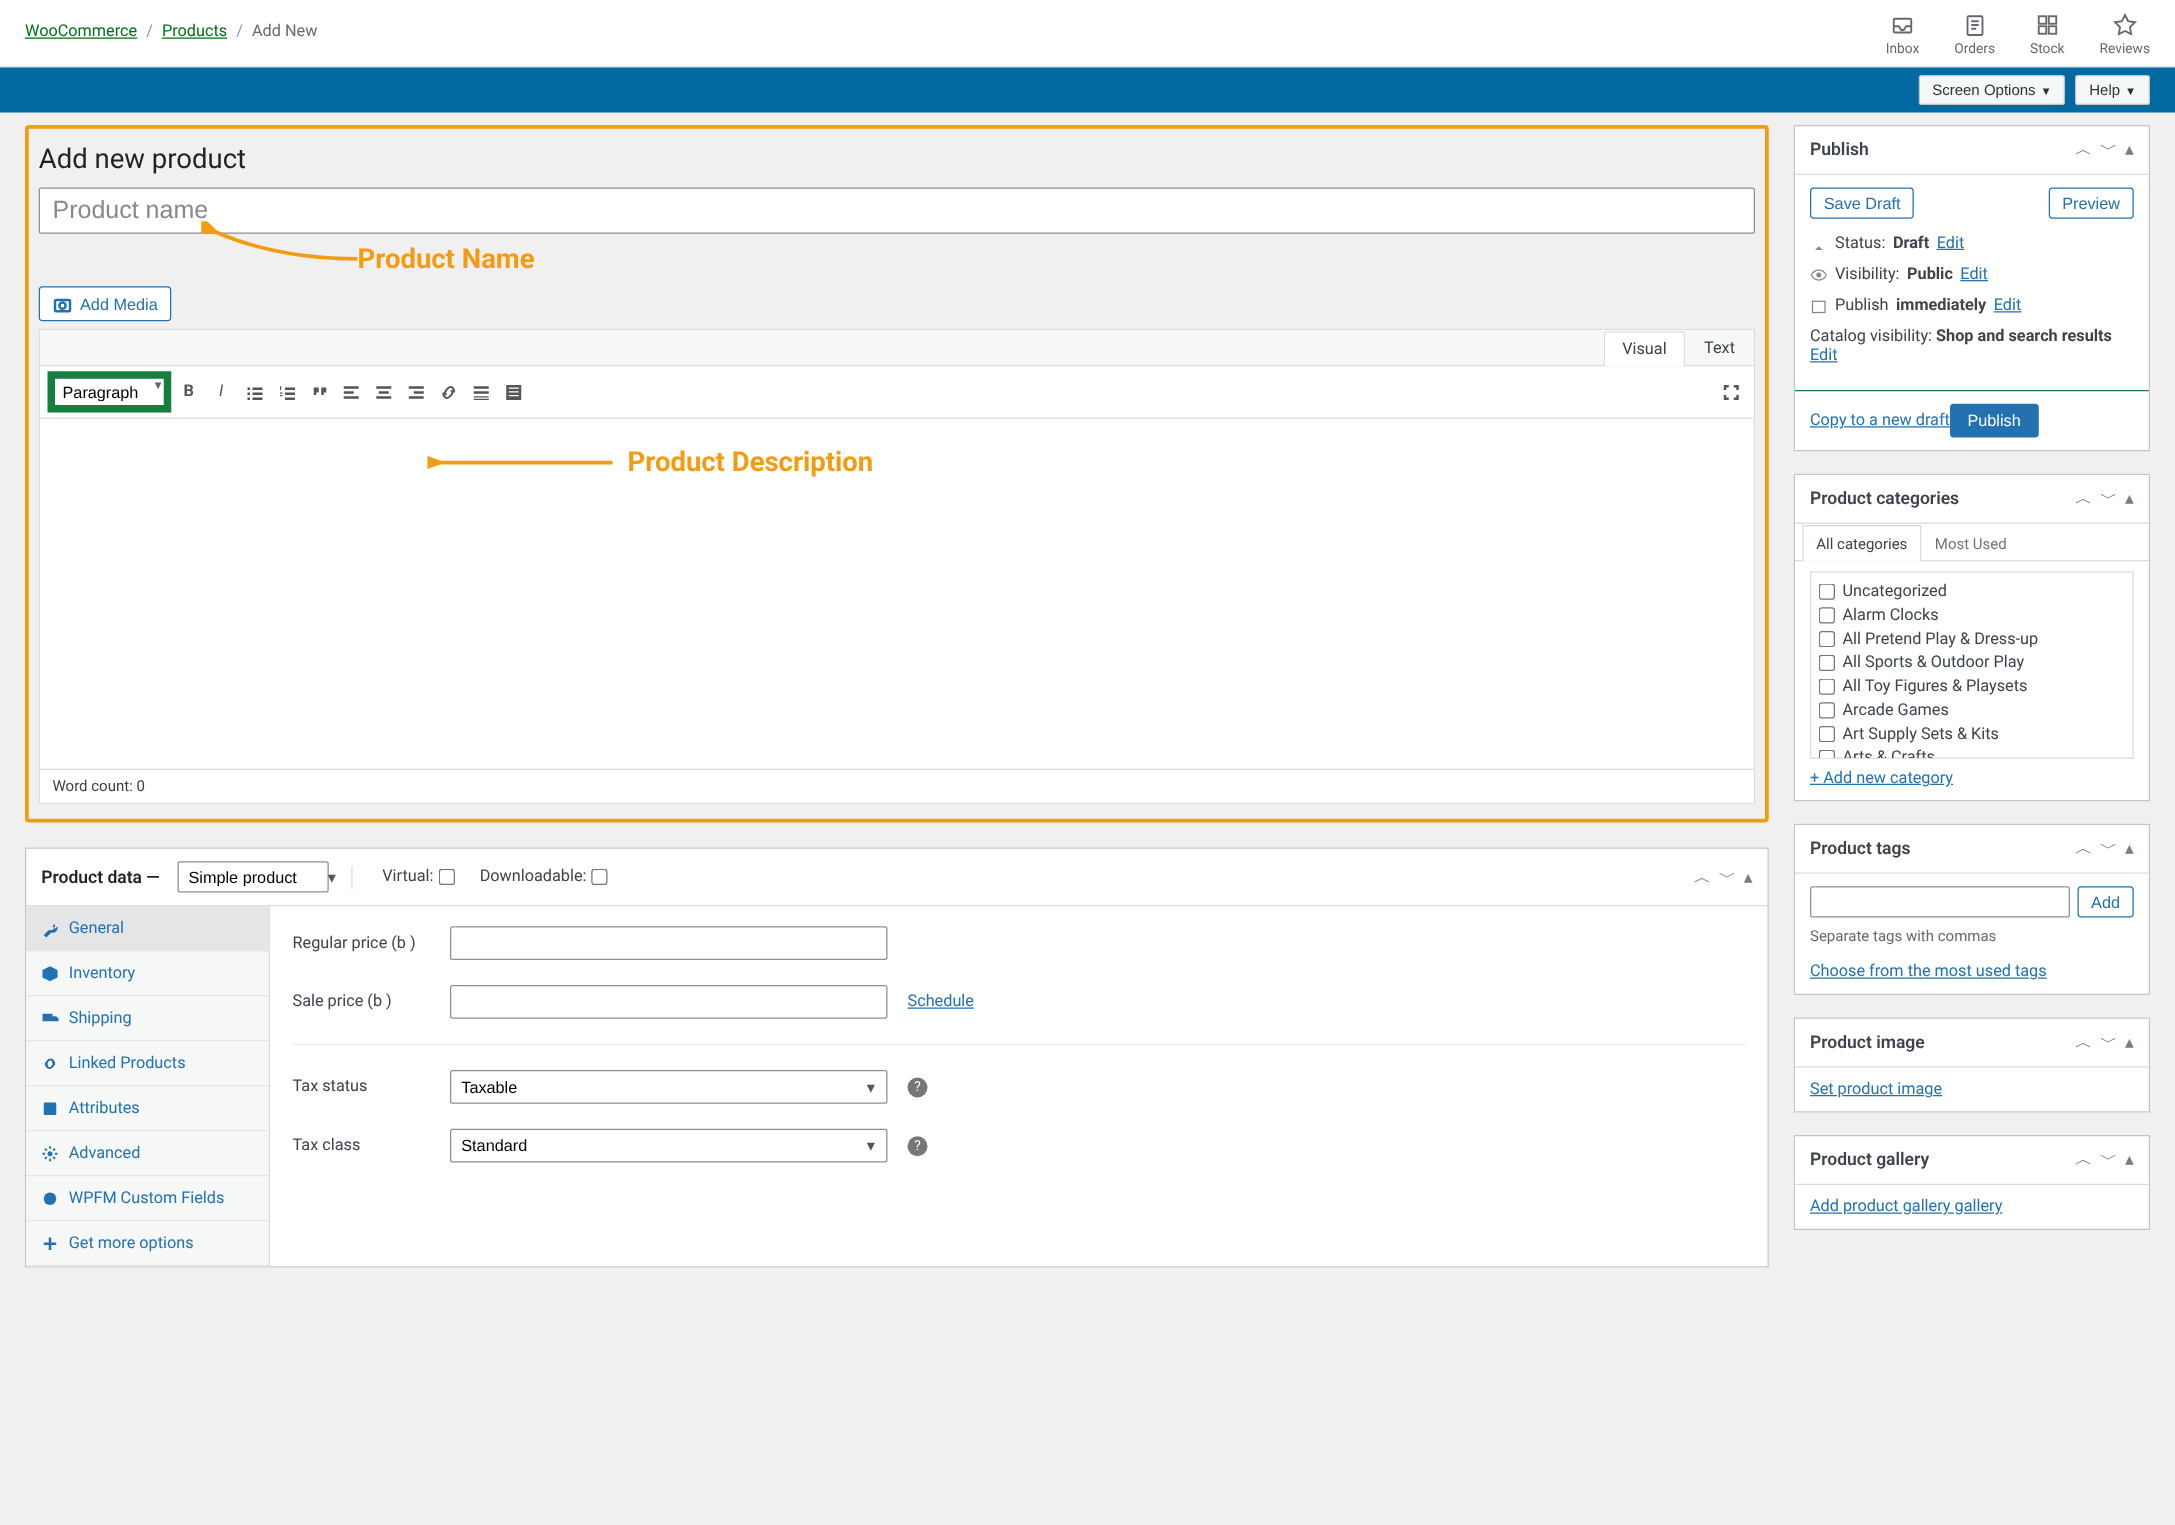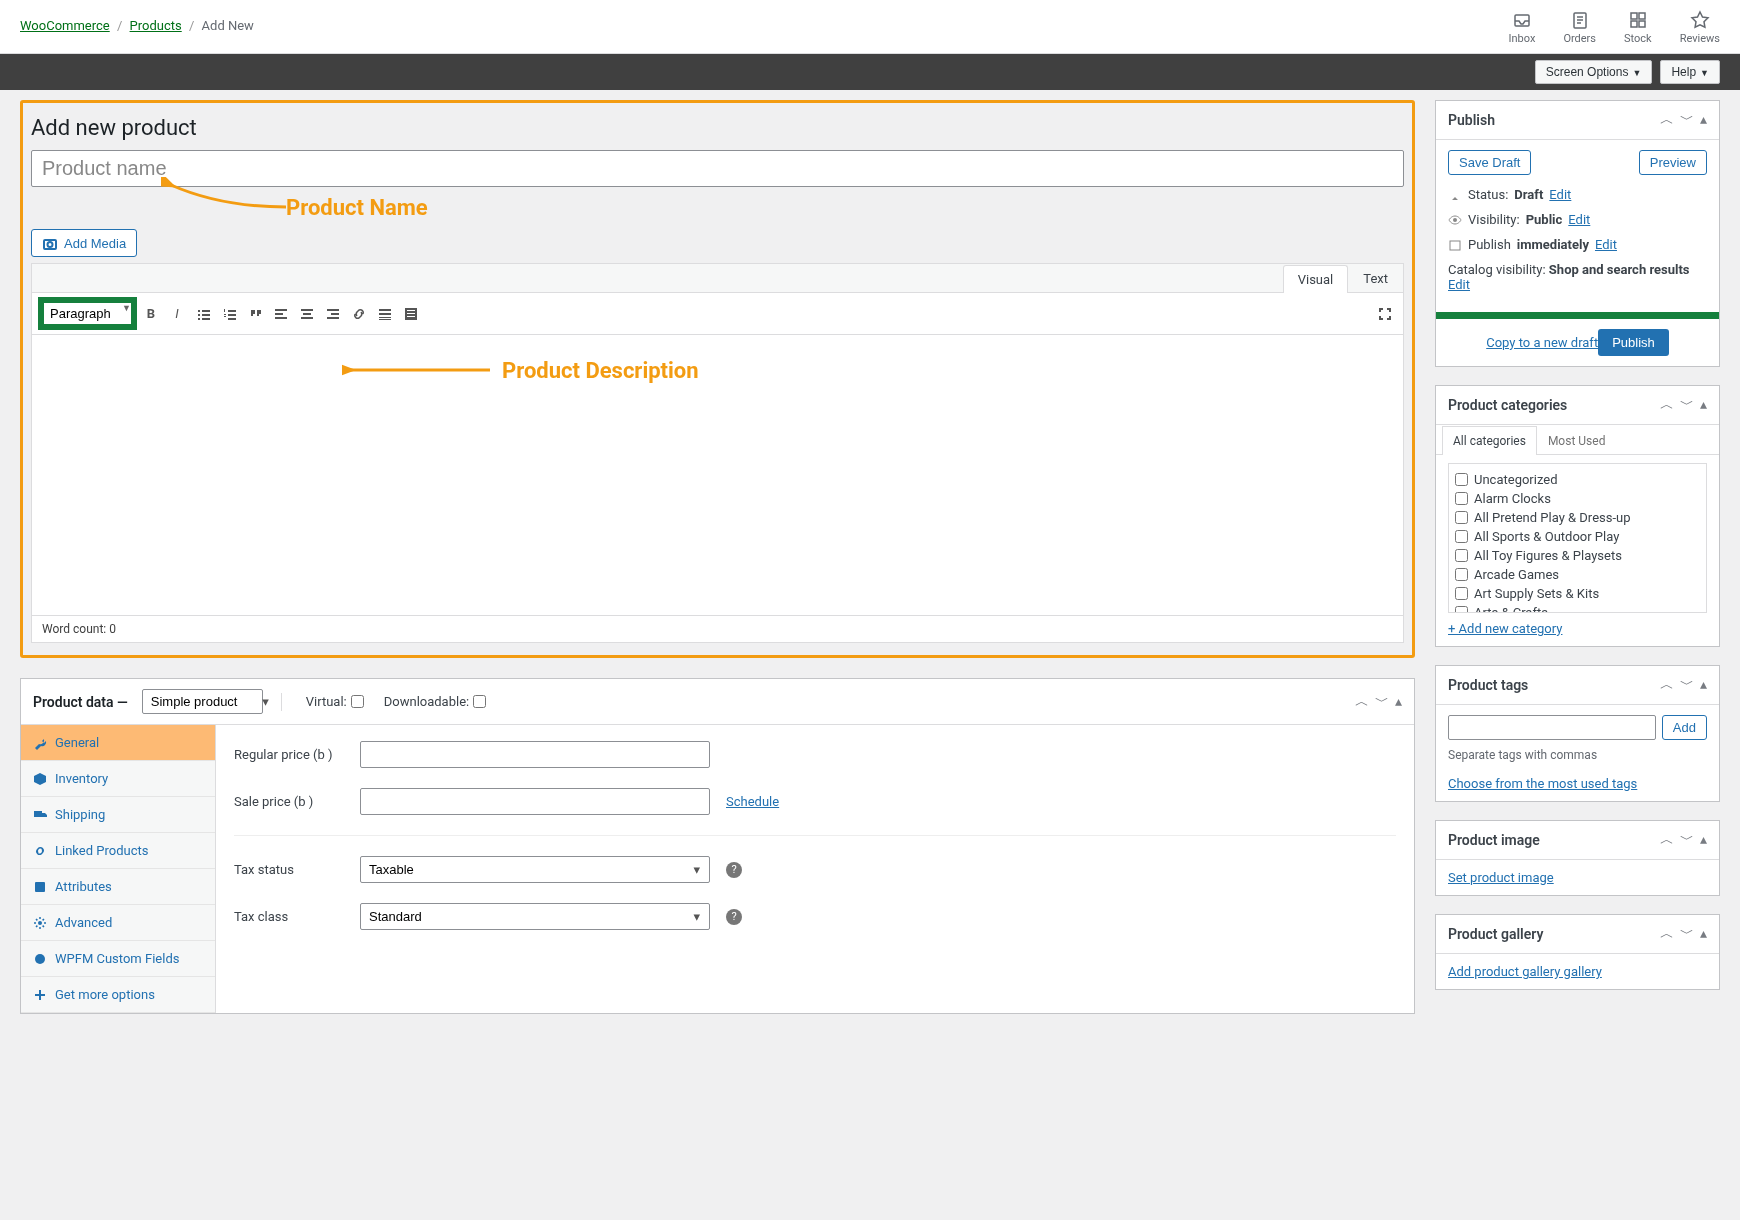--- a/index.html
+++ b/index.html
@@ -9,21 +9,21 @@
 
 .topbar { display: flex; justify-content: space-between; align-items: flex-start; padding: 10px 20px 0 20px; background: #fff; border-bottom: 1px solid #dcdcde; }
 .breadcrumb { font-size: 13px; color: #646970; padding-top: 8px;}
 .breadcrumb a { color: #007017; }
 .breadcrumb .sep { margin: 0 4px; color: #999; }
 .topnav { display: flex; gap: 28px; }
 .topnav-item { text-align: center; font-size: 11px; color: #646970; cursor: pointer; padding-bottom:8px;}
 .topnav-item svg { display:block; margin:0 auto 2px; width:20px; height:20px; stroke:#646970; fill:none; stroke-width:1.5;}
 
 
-.screen-row { display: flex; justify-content: flex-end; padding: 6px 20px; background:#404040; gap:8px;}
+.screen-row { display: flex; justify-content: flex-end; padding: 6px 20px; background:#0369a1; gap:8px;}
 .screen-btn { border:1px solid #c3c4c7; background:#f6f7f7; padding:4px 10px; font-size:12px; border-radius:2px; cursor:pointer; color:#2c3338; }
 .screen-btn .tri { font-size:9px; margin-left:4px;}
 
 
 .wrap { display:flex; gap:20px; padding: 10px 20px 30px; align-items:flex-start;}
 .main-col { flex:1; min-width:0;}
 .side-col { width:285px; flex:none;}
 
 
 .anno-frame { border:3px solid #f39c12; padding:8px 8px 12px; border-radius:3px;}
@@ -68,21 +68,21 @@
 .pd-sel-wrap::after{content:"▾";position:absolute;right:8px;top:5px;pointer-events:none;color:#555;}
 .pd-checks { display:flex; gap:20px; font-size:13px; color:#3c434a;}
 .pd-checks label{display:flex;align-items:center;gap:4px;}
 .pd-checks .vbar { width:1px; height:18px; background:#dcdcde; margin:0 4px;}
 .postbox-ctrl { margin-left:auto; display:flex; gap:6px; color:#787c82;}
 .postbox-ctrl span{cursor:pointer; font-size:14px;}
 
 .pd-body { display:flex; min-height:280px;}
 .pd-tabs { width:195px; border-right:1px solid #dcdcde; background:#f6f7f7;}
 .pd-tab { padding:10px 12px; font-size:13px; color:#2271b1; border-bottom:1px solid #e5e5e5; cursor:pointer; display:flex; align-items:center; gap:8px;}
-.pd-tab.active { background:#fdba74;}
+.pd-tab.active { background:#e5e5e5;}
 .pd-tab svg{width:14px;height:14px;fill:#2271b1;}
 .pd-content { flex:1; padding:16px 18px;}
 .pd-row { display:flex; align-items:center; gap:16px; margin-bottom:20px;}
 .pd-label { width:110px; font-size:13px; color:#3c434a;}
 .pd-input { width:350px; border:1px solid #8c8f94; padding:5px 8px; font-size:13px; border-radius:2px;}
 .pd-select2 { width:350px; border:1px solid #8c8f94; padding:5px 8px; font-size:13px; border-radius:2px; appearance:none; background:#fff;}
 .pd-sel2-wrap{position:relative;display:inline-block;}
 .pd-sel2-wrap::after{content:"▾";position:absolute;right:10px;top:6px;pointer-events:none;color:#555;}
 .help-ic{width:16px;height:16px;border-radius:50%;background:#777;color:#fff;font-size:11px;display:inline-flex;align-items:center;justify-content:center;}
 hr.pd-hr{border:none;border-top:1px solid #eee;margin:6px 0 20px;}
@@ -90,21 +90,21 @@
 
 .side-postbox { border:1px solid #c3c4c7; background:#fff; margin-bottom:18px;}
 .side-hdr { display:flex; align-items:center; padding:10px 12px; border-bottom:1px solid #dcdcde;}
 .side-hdr h2{font-size:14px; font-weight:600;}
 .side-hdr .postbox-ctrl{margin-left:auto;}
 .side-body { padding:10px 12px; font-size:13px;}
 .pub-actions{display:flex;justify-content:space-between;margin-bottom:12px;}
 .btn-outline{border:1px solid #2271b1;color:#2271b1;background:#fff;padding:4px 10px;font-size:13px;border-radius:3px;cursor:pointer;}
 .pub-line{display:flex;align-items:center;gap:6px;font-size:13px;margin-bottom:10px;color:#3c434a;}
 .pub-line svg{width:14px;height:14px;fill:#888;}
-.pub-footer{border-top:7px solid #15803d;padding:10px 12px;display:flex;justify-content:center;align-items:center;}
+.pub-footer{border-top:1px solid #15803d;padding:10px 12px;display:flex;justify-content:flex-start;align-items:center;}
 .btn-primary{background:#2271b1;color:#fff;border:none;padding:6px 14px;font-size:13px;border-radius:3px;cursor:pointer;}
 
 .cat-tabs{display:flex;border-bottom:1px solid #dcdcde;margin:-10px -12px 8px;}
 .cat-tab{padding:7px 10px;font-size:12px;cursor:pointer;border:1px solid transparent;border-bottom:none;position:relative;top:1px;color:#737373;}
 .cat-tab.active{background:#fff;border-color:#dcdcde;color:#3c434a;margin-left:6px;}
 .cat-list{max-height:150px;overflow-y:auto;border:1px solid #dcdcde;padding:6px;}
 .cat-item{display:flex;align-items:center;gap:6px;font-size:13px;padding:2px 0;}
 .cat-item input{margin:0;}
 .add-cat{font-size:13px;margin-top:8px;display:inline-block;}
 

